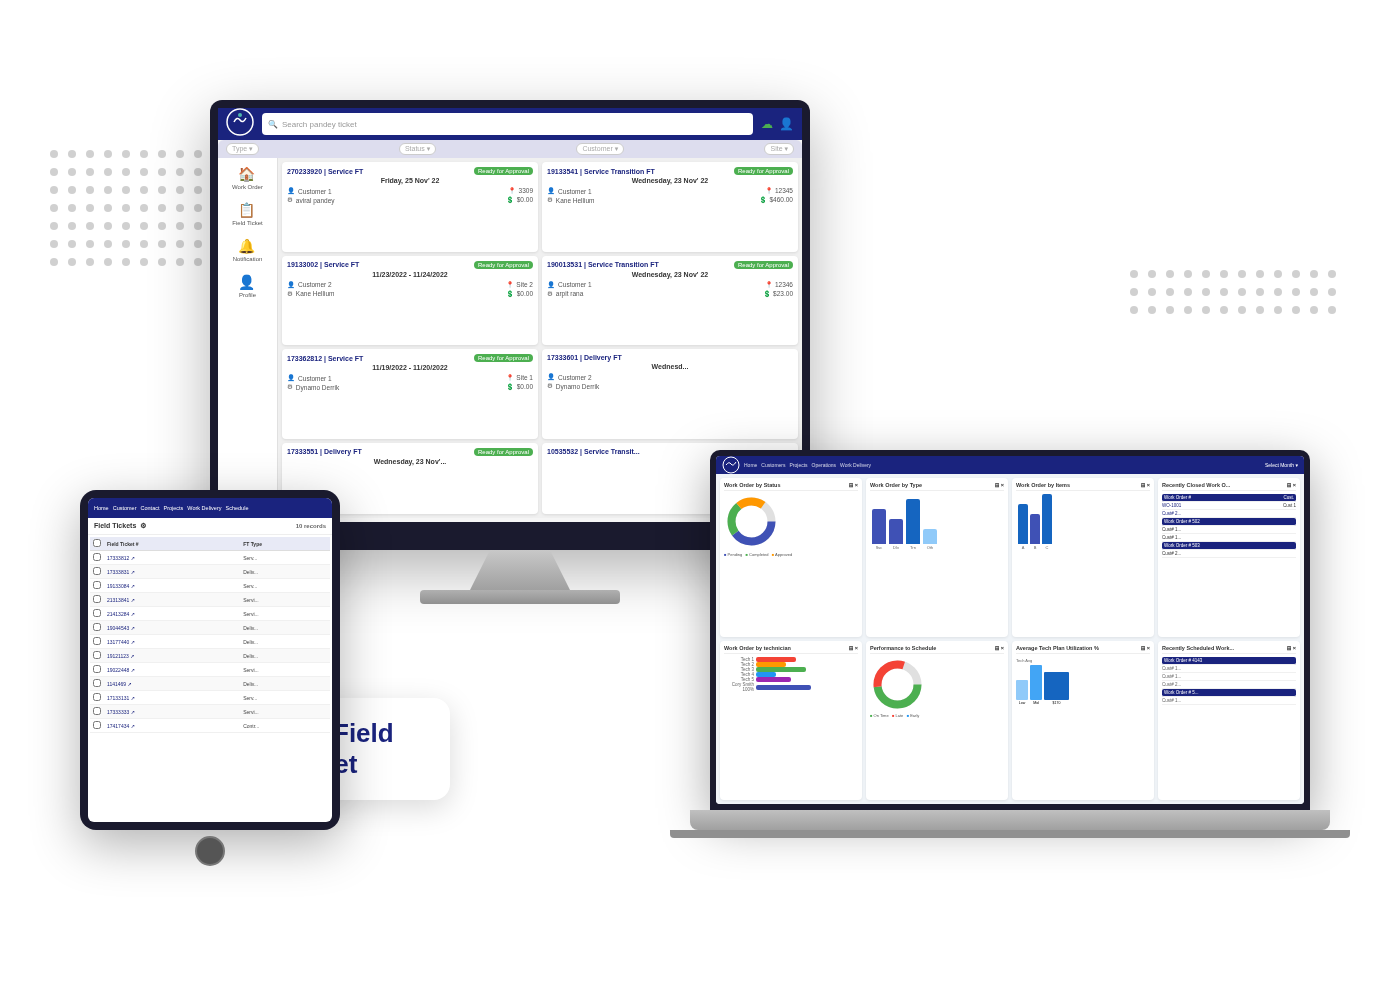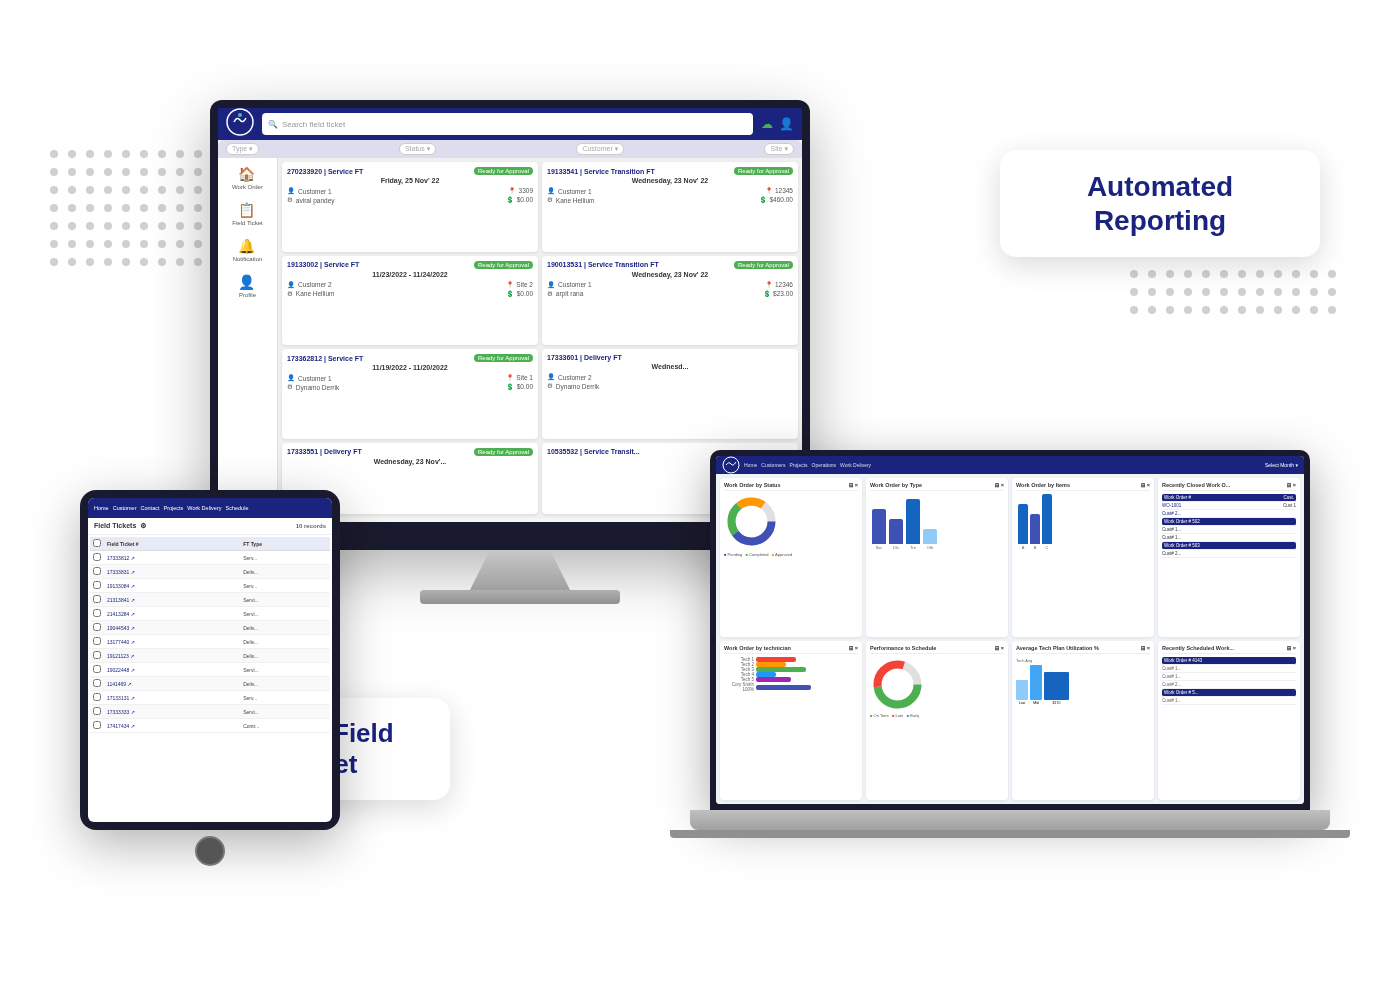--- a/index.html
+++ b/index.html
@@ -541,21 +541,21 @@
         <div class="app-header">
           <div>
             <svg width="28" height="28" viewBox="0 0 28 28">
               <circle cx="14" cy="14" r="13" fill="none" stroke="white" stroke-width="1.5"></circle>
               <path d="M8 14 Q11 8 14 12 Q17 16 20 10" fill="none" stroke="white" stroke-width="1.5"></path>
               <circle cx="14" cy="7" r="2" fill="#4db6ac"></circle>
             </svg>
           </div>
           <div class="search-bar">
             <span style="color:#999;font-size:8px;">🔍</span>
-            <span style="margin-left:4px;font-size:8px;color:#999;">Search field ticket</span>
+            <span style="margin-left:4px;font-size:8px;color:#999;">Search pandey ticket</span>
           </div>
           <div class="header-icons">
             <span style="color:#4caf50;font-size:12px;">☁</span>
             <span style="color:white;font-size:12px;">👤</span>
           </div>
         </div>
 
         <div class="monitor-status-bar" style="background:#dde;height:18px;display:flex;align-items:center;padding:0 8px;gap:6px;">
           <span style="font-size:7px;background:white;border:1px solid #ccc;border-radius:10px;padding:1px 5px;">Type ▾</span>
           <span style="font-size:7px;background:white;border:1px solid #ccc;border-radius:10px;padding:1px 5px;">Status ▾</span>
@@ -709,23 +709,20 @@
               </div>
             </div>
           </div>
         </div>
       </div>
     </div>
     <div class="monitor-stand"></div>
     <div class="monitor-base"></div>
   </div>
 
-  <div class="feature-card feature-automated">
-    <h2>Automated Reporting</h2>
-  </div>
 
   <div class="feature-card feature-digital">
     <h2>Digital Field Ticket</h2>
   </div>
 
   <div class="tablet">
     <div class="tablet-screen">
       <div class="tablet-content">
 
         <div class="tablet-header">

